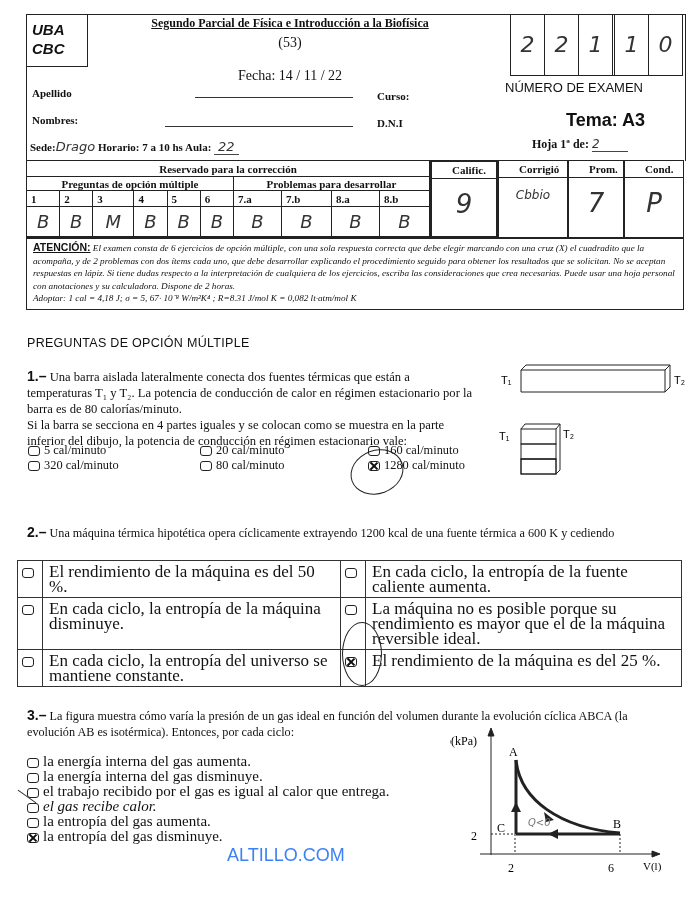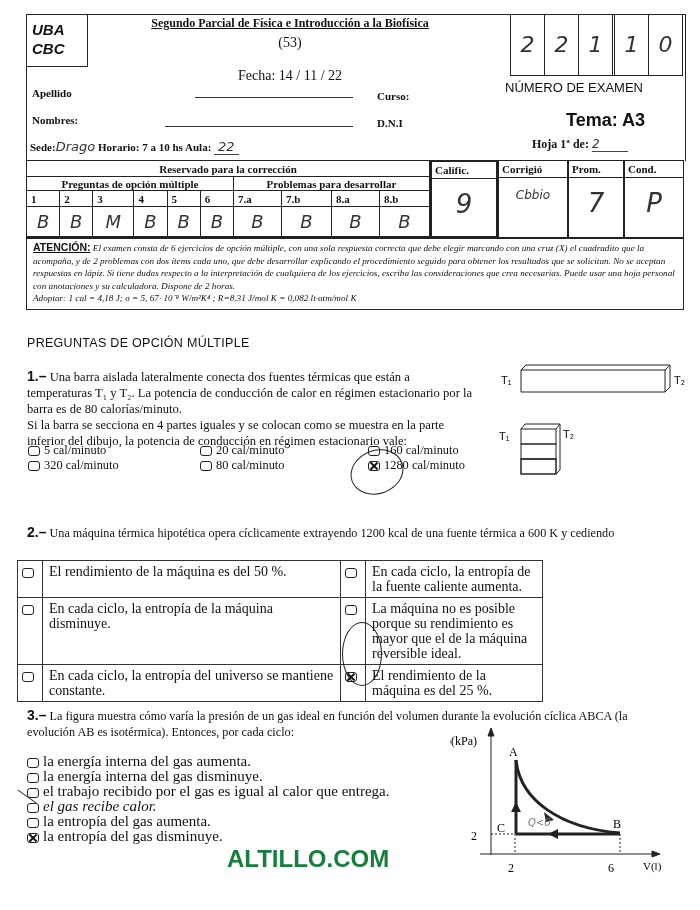--- a/index.html
+++ b/index.html
@@ -25,43 +25,43 @@
   .hoja .val { display: inline-block; width: 36px; border-bottom: 1px solid #444; font-weight: normal; }
 
   .lbl { font-size: 11px; font-weight: bold; }
   .line { border-bottom: 1px solid #333; }
 
   
   .grid { left: 26px; top: 160px; width: 658px; height: 78px; border: 1px solid #222; border-top: 1px solid #222; box-sizing: border-box; }
   table.corr { border-collapse: collapse; position: absolute; left: 26px; top: 160px; width: 404px; font-size: 11px; font-weight: bold; }
   table.corr td { border: 1px solid #222; text-align: center; padding: 0; }
   .eval { top: 160px; height: 78px; box-sizing: border-box; border: 1px solid #222; }
-  .eval .h { font-size: 11px; font-weight: bold; height: 16px; line-height: 16px; border-bottom: 1px solid #222; padding-left: 3px; }
+  .eval .h { font-size: 11px; font-weight: bold; height: 16px; line-height: 16px; border-bottom: 1px solid #222; padding-left: 20px; }
   .eval .v { font-size: 26px; text-align: center; padding-top: 10px; }
 
   .attn { left: 26px; top: 238px; width: 658px; height: 72px; border: 1px solid #222; box-sizing: border-box; padding: 2px 6px; font-size: 9.2px; line-height: 12.6px; font-style: italic; }
   .attn .hd { font-style: normal; font-weight: bold; text-decoration: underline; font-family: "Liberation Sans", sans-serif; font-size: 10.5px; }
 
   .section-title { left: 27px; top: 336px; font-size: 12.5px; letter-spacing: 0.3px; }
   .q { font-size: 12.6px; line-height: 16px; }
   .q b.n { font-family: "Liberation Sans", sans-serif; font-size: 14px; }
   .cb { display: inline-block; width: 10px; height: 8px; border: 1px solid #222; border-radius: 3px; margin-right: 4px; vertical-align: middle; position: relative; }
   .cb.x::before, .cb.x::after { content: ""; position: absolute; left: 4px; top: -1px; width: 1.5px; height: 10px; background: #111; }
   .cb.x::before { transform: rotate(45deg); }
   .cb.x::after { transform: rotate(-45deg); }
   .cb.crossed::after { content: ""; position: absolute; left: -12px; top: -8px; width: 22px; height: 1px; background: #333; transform: rotate(35deg); }
   .opt { position: absolute; font-size: 12.4px; white-space: nowrap; }
 
-  table.q2 { position: absolute; left: 17px; top: 560px; width: 526px; border-collapse: collapse; font-size: 14px; line-height: 15px; padding-left: 38px; }
+  table.q2 { position: absolute; left: 17px; top: 560px; width: 665px; border-collapse: collapse; font-size: 17px; line-height: 15px; padding-left: 38px; }
   table.q2 td { border: 1px solid #333; vertical-align: top; padding: 3px 6px; }
   table.q2 td.c { width: 24px; text-align: center; padding: 3px 0; }
 
   .circle { position: absolute; border: 1px solid #222; border-radius: 50%; }
   .q3opt { position: absolute; left: 27px; font-size: 15px; white-space: nowrap; }
-  .watermark { left: 227px; top: 845px; font-size: 24px; font-weight: bold; color: #15803d; font-family: "Liberation Sans", sans-serif; }
+  .watermark { left: 227px; top: 845px; font-size: 18px; font-weight: normal; color: #3b82f6; font-family: "Liberation Sans", sans-serif; }
 </style>
 </head>
 <body>
 
 <div class="abs hdr-frame"></div>
 <div class="abs uba-box sans">
   <div>UBA</div>
   <div>CBC</div>
 </div>
 <div class="abs title">Segundo Parcial de Física e Introducción a la Biofísica</div>

